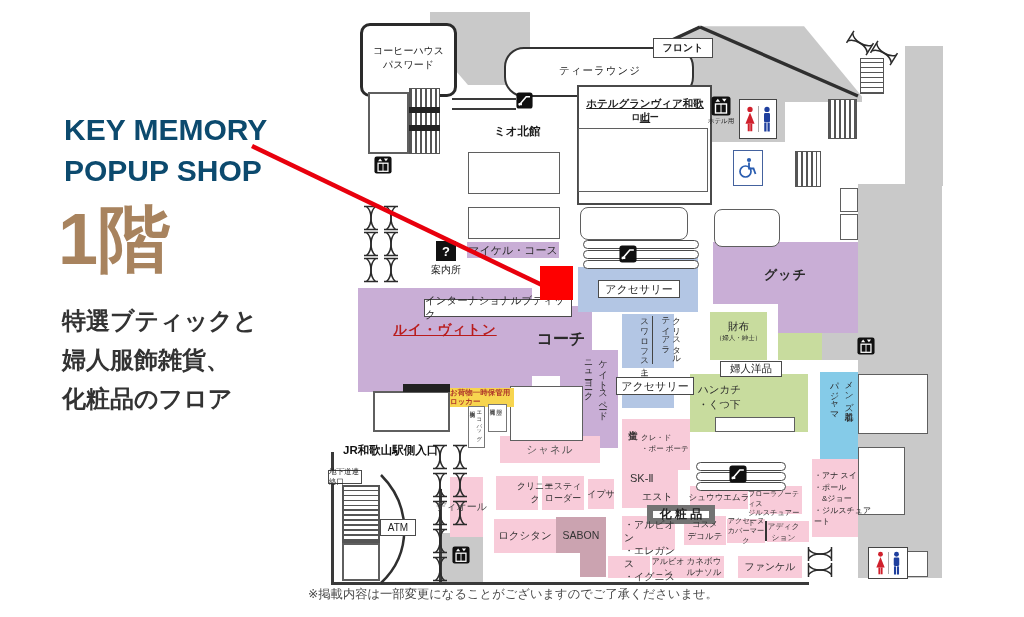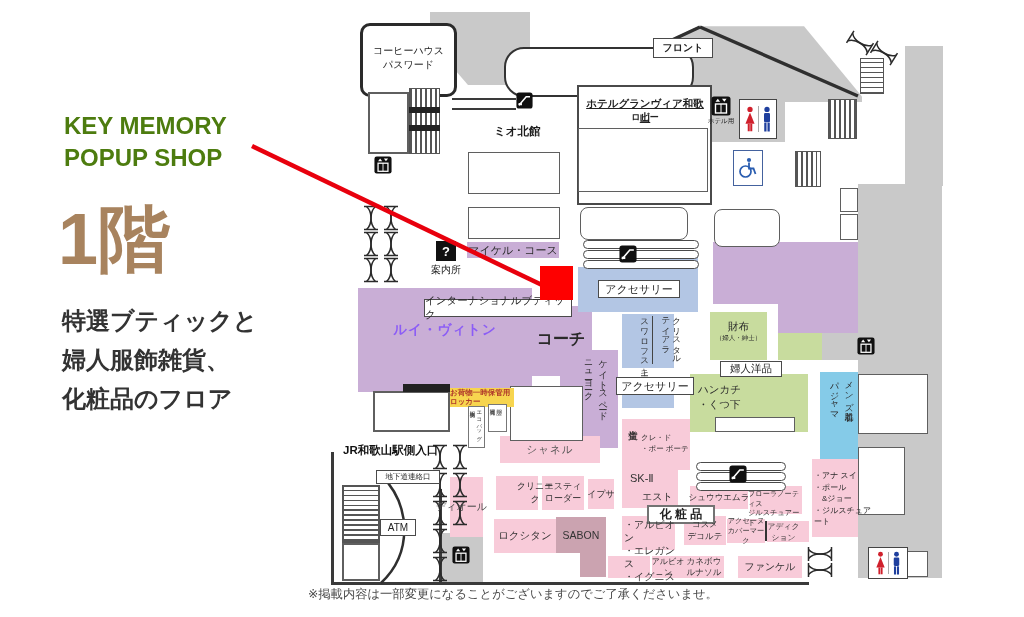--- a/index.html
+++ b/index.html
@@ -280,40 +280,42 @@
     </div>
   <div class="lbox" style="left:598px;top:280px;width:82px;height:18px;font-size:11px;">
       <span>アクセサリー</span>
     </div>
   <div class="lbox" style="left:616px;top:377px;width:78px;height:18px;font-size:11px;">
       <span>アクセサリー</span>
     </div>
   <div class="lbox" style="left:720px;top:361px;width:62px;height:16px;font-size:10.5px;">
       <span>婦人洋品</span>
     </div>
-  <div class="lbox" style="left:647px;top:505px;width:68px;height:19px;font-size:12px;font-weight:bold;border:2px solid #737373;">
+  <div class="lbox" style="left:647px;top:505px;width:68px;height:19px;font-size:12px;font-weight:bold;border:6px solid #737373;">
       <span>化 粧 品</span>
     </div>
-  <div class="lbox" style="left:328px;top:470px;width:64px;height:14px;font-size:7.5px;margin-left:48px;">
+  <div class="lbox" style="left:328px;top:470px;width:34px;height:14px;font-size:7.5px;">
       <span>地下道連絡口</span>
     </div>
   <div class="lbox" style="left:380px;top:519px;width:36px;height:17px;font-size:10px;">
       <span>ATM</span>
     </div>
 
   <div class="txt ml c" style="left:362px;top:38px;width:93px;height:40px;font-size:10px;color:#222;line-height:1.4;">コーヒーハウス
 パスワード</div>
+  <div class="txt c" style="left:520px;top:56px;width:160px;height:30px;font-size:10.5px;color:#222;letter-spacing:1px;">ティーラウンジ</div>
   <div class="txt" style="left:582px;top:97px;width:126px;font-size:10.5px;font-weight:bold;text-align:center;color:#222;text-decoration:underline;">ホテルグランヴィア和歌山</div>
   <div class="txt" style="left:582px;top:111px;width:126px;font-size:9px;font-weight:bold;text-align:center;color:#222;">ロビー</div>
   <div class="txt" style="left:494px;top:124px;width:60px;font-size:11.5px;font-weight:bold;color:#1d1d1d;">ミオ北館</div>
   <div class="txt c" style="left:467px;top:242px;width:92px;height:16px;font-size:11px;color:#2a2a2a;">マイケル・コース</div>
-  <div class="txt c" style="left:358px;top:320px;width:174px;height:20px;font-size:13.5px;font-weight:bold;color:#8b5cf6;letter-spacing:1px;">ルイ・ヴィトン</div>
+  <div class="txt c" style="left:358px;top:320px;width:174px;height:20px;font-size:13.5px;font-weight:bold;color:#b91c1c;letter-spacing:1px;text-decoration:underline;">ルイ・ヴィトン</div>
   <div class="txt c" style="left:530px;top:330px;width:62px;height:18px;font-size:16px;font-weight:bold;color:#2a2a2a;text-align:center;">コーチ</div>
   <div class="txt vt" style="left:566px;top:354px;width:44px;height:94px;font-size:9px;color:#2a2a2a;line-height:1.6;">ケイト・スペード
 ニューヨーク</div>
+  <div class="txt c" style="left:713px;top:266px;width:145px;height:18px;font-size:13px;font-weight:bold;color:#2a2a2a;letter-spacing:1px;">グッチ</div>
   <div class="txt vt" style="left:656px;top:311px;width:26px;height:62px;font-size:8.5px;color:#2a2a2a;">クリスタル
 テイアラ</div>
   <div class="abs" style="left:652px;top:316px;width:1px;height:48px;background:#444;"></div>
   <div class="txt vt" style="left:636px;top:313px;width:14px;height:62px;font-size:8.5px;color:#2a2a2a;">スワロフスキー</div>
   <div class="txt" style="left:710px;top:320px;width:57px;font-size:10.5px;text-align:center;color:#2a2a2a;">財布</div>
   <div class="txt" style="left:706px;top:334px;width:65px;font-size:6.5px;text-align:center;color:#2a2a2a;">（婦人・紳士）</div>
   <div class="txt ml" style="left:698px;top:382px;width:70px;font-size:10.5px;color:#2a2a2a;line-height:1.45;">ハンカチ
 ・くつ下</div>
   <div class="txt vt" style="left:823px;top:375px;width:33px;height:84px;font-size:9px;color:#2a2a2a;line-height:1.6;">メンズ肌着
 パジャマ</div>
@@ -355,21 +357,21 @@
 カバーマーク</div>
   <div class="abs" style="left:765px;top:521px;width:1.5px;height:20px;background:#333;"></div>
   <div class="txt c" style="left:767px;top:521px;width:33px;height:21px;font-size:7.8px;color:#333;">アディクション</div>
   <div class="txt c" style="left:494px;top:519px;width:62px;height:34px;font-size:10.5px;color:#333;">ロクシタン</div>
   <div class="txt c" style="left:556px;top:517px;width:50px;height:36px;font-size:10.5px;color:#333;">SABON</div>
   <div class="txt c" style="left:650px;top:556px;width:36px;height:22px;font-size:8px;color:#333;">アルビオン</div>
   <div class="txt ml c" style="left:682px;top:556px;width:44px;height:22px;font-size:8.5px;color:#333;line-height:1.25;">カネボウ
 ルナソル</div>
   <div class="txt c" style="left:738px;top:556px;width:64px;height:22px;font-size:10px;color:#333;text-align:center;">ファンケル</div>
 
-  <div class="txt ml" style="left:64px;top:110px;width:240px;font-size:24px;font-weight:bold;color:#4d7c0f;line-height:1.35;">KEY MEMORY
+  <div class="txt ml" style="left:64px;top:110px;width:240px;font-size:30px;font-weight:bold;color:#0c4a6e;line-height:1.35;">KEY MEMORY
 POPUP SHOP</div>
   <div class="txt" style="left:58px;top:192px;width:220px;font-size:72px;font-weight:800;color:#a8835e;">1階</div>
   <div class="txt" style="left:308px;top:586px;width:600px;font-size:12.3px;color:#4a4a4a;">※掲載内容は一部変更になることがございますのでご了承くださいませ。</div>
 
   <div class="txt ml" style="left:62px;top:302px;width:260px;font-size:24px;font-weight:bold;color:#333;line-height:1.62;">特選ブティックと
 婦人服飾雑貨、
 化粧品のフロア</div>
 
   <svg class="abs" style="left:0;top:0" width="1024" height="617">
     <line x1="252" y1="146" x2="542" y2="285" stroke="#e8000d" stroke-width="4.5"></line>

